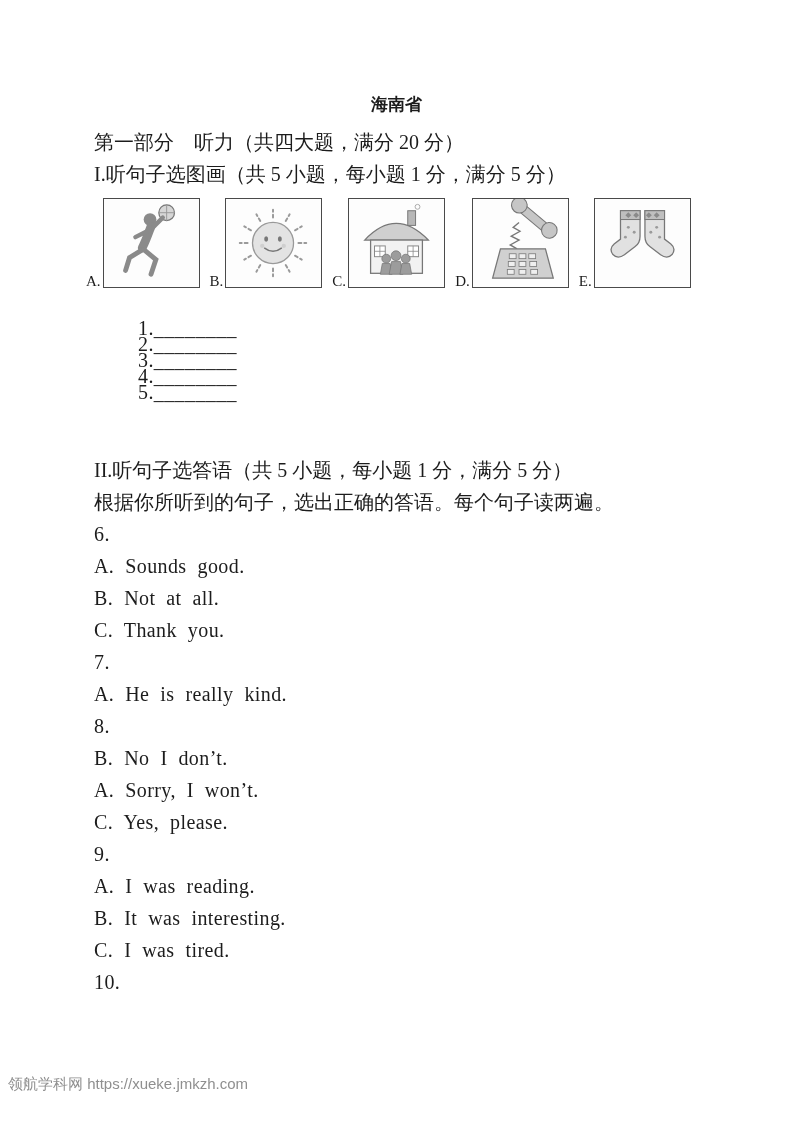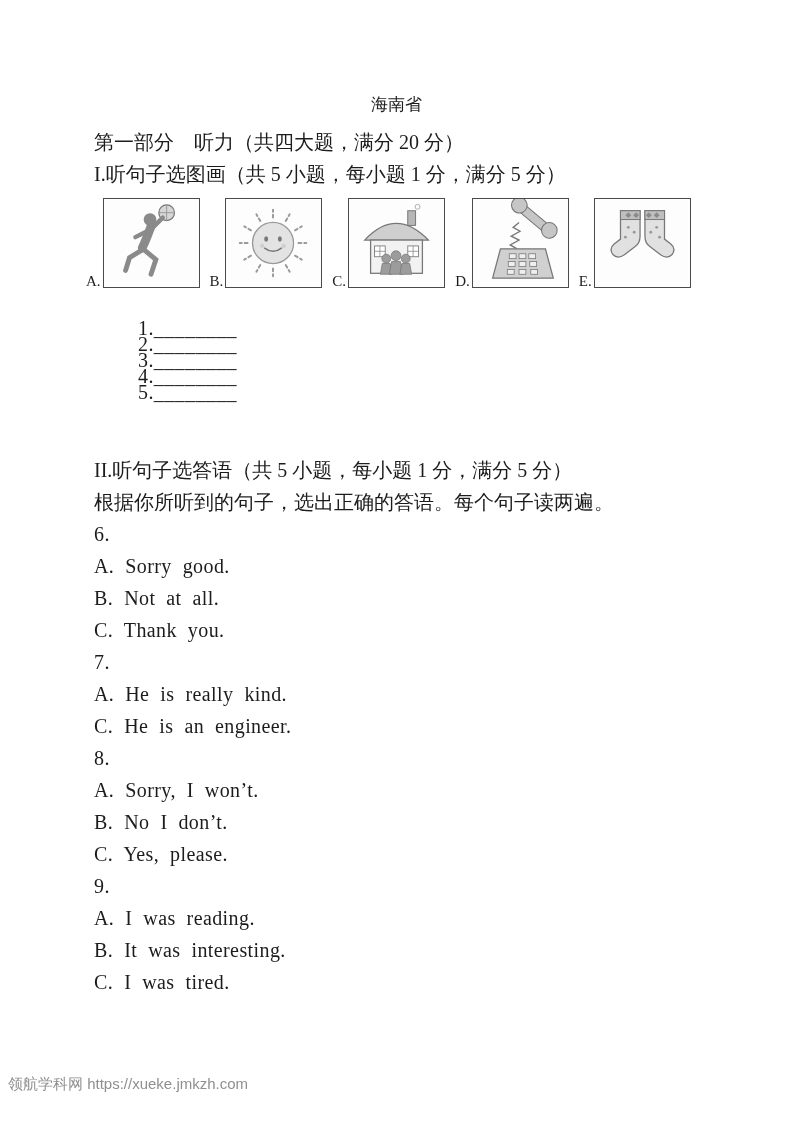--- a/index.html
+++ b/index.html
@@ -7,21 +7,21 @@
   body {
     width: 793px; height: 1122px;
     font-family: "Liberation Serif", "DejaVu Serif", serif;
     color: #1c1c1c;
     position: relative;
     overflow: hidden;
   }
   .page { padding: 93px 94px 0 94px; }
   .title {
     text-align: center;
-    font-weight: normal;
+    font-weight: bold;
     font-size: 17px;
     margin-bottom: 18px;
   }
   .line {
     font-size: 20px;
     line-height: 16px;
     margin-bottom: 16px;
     white-space: pre-wrap;
   }
   .en { word-spacing: 0.28em; letter-spacing: 0.02em; }
@@ -184,34 +184,34 @@
     <span class="blank">2.________</span>
     <span class="blank">3.________</span>
     <span class="blank">4.________</span>
     <span class="blank">5.________</span>
   </div>
 
   <div class="line">II.听句子选答语（共 5 小题，每小题 1 分，满分 5 分）</div>
   <div class="line">根据你所听到的句子，选出正确的答语。每个句子读两遍。</div>
 
   <div class="line en">6.</div>
-  <div class="line en">A. Sorry good.</div>
+  <div class="line en">A. Sounds good.</div>
   <div class="line en">B. Not at all.</div>
   <div class="line en">C. Thank you.</div>
 
   <div class="line en">7.</div>
   <div class="line en">A. He is really kind.</div>
-  <div class="line en">C. He is an engineer.</div>
 
   <div class="line en">8.</div>
+  <div class="line en">B. No I don’t.</div>
   <div class="line en">A. Sorry, I won’t.</div>
-  <div class="line en">B. No I don’t.</div>
   <div class="line en">C. Yes, please.</div>
 
   <div class="line en">9.</div>
   <div class="line en">A. I was reading.</div>
   <div class="line en">B. It was interesting.</div>
   <div class="line en">C. I was tired.</div>
 
+  <div class="line en">10.</div>
 
 </div>
 
 <div class="footer">领航学科网 https://xueke.jmkzh.com</div>
 
 </body></html>

